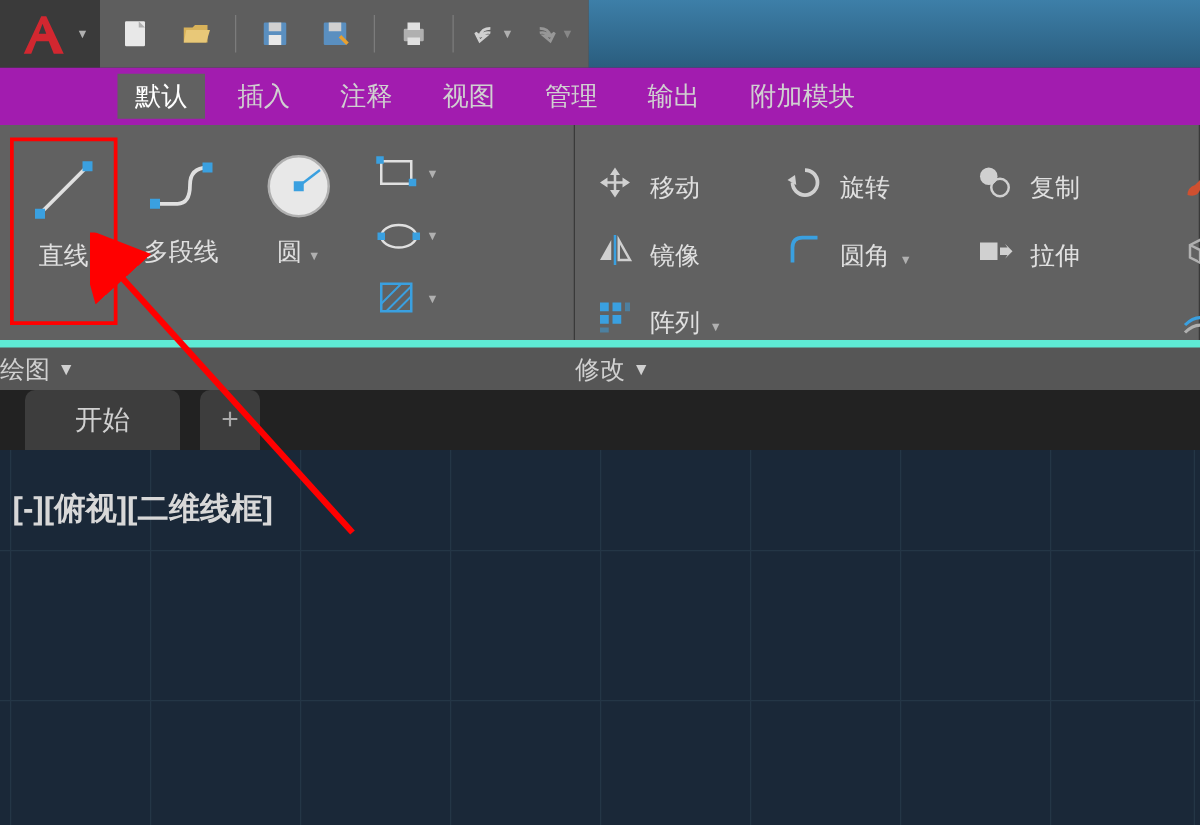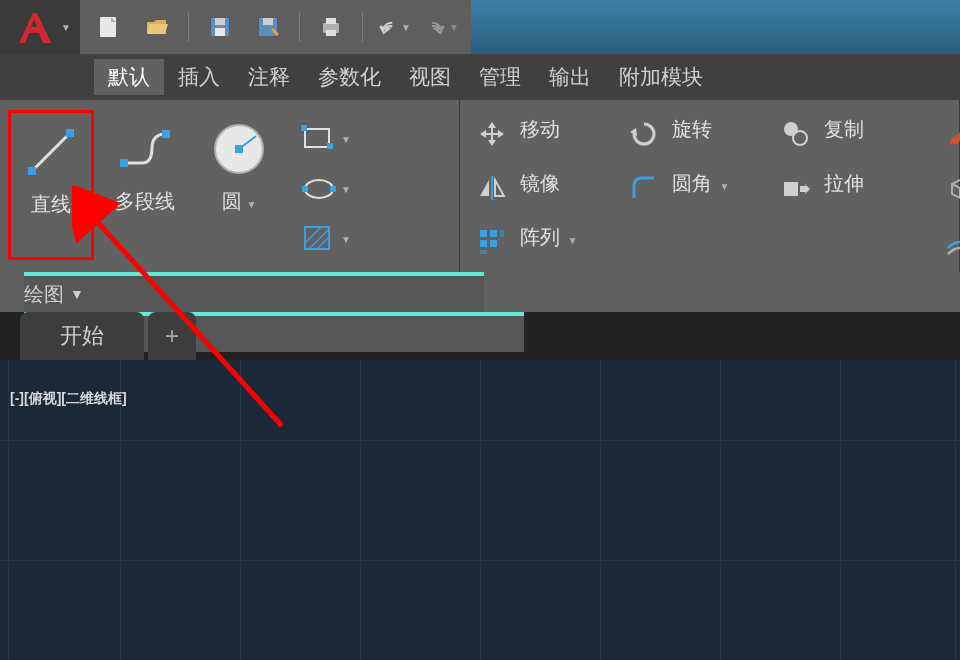--- a/index.html
+++ b/index.html
@@ -7,58 +7,58 @@
     
     .titlebar { height: 54px; background: #424242; display: flex; align-items: flex-start; }
     .app-logo { width: 80px; height: 54px; display: flex; align-items: center; justify-content: center; background: #3a3a3a; }
     .app-logo svg { width: 50px; height: 40px; }
     .qat { height: 54px; background: #5e5e5e; display: flex; align-items: center; padding: 0 12px; gap: 14px; flex: 0 0 auto; }
     .qat-item { width: 34px; height: 34px; display: flex; align-items: center; justify-content: center; }
     .qat-item svg { width: 26px; height: 26px; }
     .qat-sep { width: 1px; height: 30px; background: #7c7c7c; }
     .title-spacer { flex: 1; background: linear-gradient(#3d7fa8,#2a5d7e); height: 54px; }
     
-    .menubar { height: 46px; background: #404040; display: flex; align-items: center; padding-left: 94px; gap: 0; }
+    .menubar { height: 46px; background: #a21caf; display: flex; align-items: center; padding-left: 94px; gap: 12px; }
     .menu-item { color: #d0d0d0; font-size: 21px; padding: 4px 14px; height: 36px; display: flex; align-items: center; }
     .menu-item.active { background: #616161; color: #fff; }
     
     .ribbon { height: 212px; background: #616161; display: flex; flex-wrap: wrap; }
     .ribbon-row { display: flex; height: 172px; }
     .panel { border-right: 1px solid #3a3a3a; padding: 10px 8px 0 8px; display: flex; flex-direction: column; }
     .panel-draw { width: 460px; }
     .panel-tools { display: flex; gap: 8px; }
     .big-tool { width: 86px; display: flex; flex-direction: column; align-items: center; justify-content: flex-start; gap: 8px; padding-top: 8px; }
     .big-tool.highlighted { border: 3px solid #ff0000; }
     .big-tool-icon { width: 62px; height: 62px; display: flex; align-items: center; justify-content: center; }
     .big-tool-label { color: #e0e0e0; font-size: 20px; text-align: left; }
     .small-tools-col { width: 70px; display: flex; flex-direction: column; gap: 8px; padding-top: 8px; align-items: center; }
     .small-tool { width: 58px; height: 42px; display: flex; align-items: center; justify-content: center; }
     .small-tool svg { width: 40px; height: 32px; }
     
     .panel-modify { width: 500px; padding-left: 14px; }
     .modify-grid { display: grid; grid-template-columns: repeat(3, 142px) 60px; grid-template-rows: repeat(3, 48px); gap: 6px 10px; padding-top: 6px; }
-    .mod-item { display: flex; align-items: flex-start; gap: 10px; }
+    .mod-item { display: flex; align-items: flex-end; gap: 10px; }
     .mod-icon { width: 36px; height: 36px; display: flex; align-items: center; justify-content: center; flex-shrink: 0; }
     .mod-icon svg { width: 32px; height: 32px; }
     .mod-label { color: #e0e0e0; font-size: 20px; white-space: nowrap; }
     
-    .panel-footer { height: 40px; background: #565656; width: 100%; display: flex; align-items: center; border-top: 4px solid #5eead4; margin-left: 24px; }
+    .panel-footer { height: 40px; background: #565656; width: 100%; display: flex; align-items: center; border-top: 6px solid #5eead4; }
     .footer-label { color: #d0d0d0; font-size: 20px; display: flex; align-items: center; gap: 6px; }
     .dropdown-arrow { font-size: 14px; }
     
     .tabs { height: 48px; background: #222; display: flex; align-items: stretch; padding-left: 20px; }
-    .tab { background: #5a5a5a; color: #d0d0d0; font-size: 22px; padding: 0 40px; display: flex; align-items: center; border-top-left-radius: 8px; border-top-right-radius: 8px; margin-right: 4px; }
+    .tab { background: #5a5a5a; color: #d0d0d0; font-size: 22px; padding: 0 40px; display: flex; align-items: center; border-top-left-radius: 8px; border-top-right-radius: 8px; margin-right: 16px; }
     .tab.inactive { background: #3d3d3d; }
     .tab-close { margin-left: 18px; color: #888; font-size: 22px; }
     .tab-add { width: 48px; display: flex; align-items: center; justify-content: center; color: #aaa; font-size: 24px; background: #3d3d3d; border-top-left-radius: 8px; border-top-right-radius: 8px; }
     
     .canvas { height: 300px; background: #1a2838; position: relative; }
     .grid-line-v { position: absolute; top: 0; bottom: 0; width: 1px; background: #243646; }
     .grid-line-h { position: absolute; left: 0; right: 0; height: 1px; background: #243646; }
-    .viewport-label { position: absolute; left: 10px; top: 30px; color: #d8d8d8; font-size: 14px; font-weight: bold; }
+    .viewport-label { position: absolute; left: 10px; top: 30px; color: #d8d8d8; font-size: 25px; font-weight: bold; }
     
     .annot-arrow { position: absolute; top: 186px; left: 72px; pointer-events: none; z-index: 100; }
     
     .drop-tri { font-size: 10px; color: #b0b0b0; margin-left: 2px; }
   </style>
 </head>
 <body>
 
 <div class="titlebar">
   <div class="app-logo">
@@ -117,21 +117,20 @@
         <span class="drop-tri">▼</span>
       </div>
   </div>
   <div class="title-spacer"></div>
 </div>
 
 <div class="menubar">
   <div class="menu-item active">默认</div>
   <div class="menu-item">插入</div>
   <div class="menu-item">注释</div>
-  <div class="menu-item">参数化</div>
   <div class="menu-item">视图</div>
   <div class="menu-item">管理</div>
   <div class="menu-item">输出</div>
   <div class="menu-item">附加模块</div>
 </div>
 
 <div class="ribbon">
   <div class="ribbon-row">
 
     <div class="panel panel-draw">

